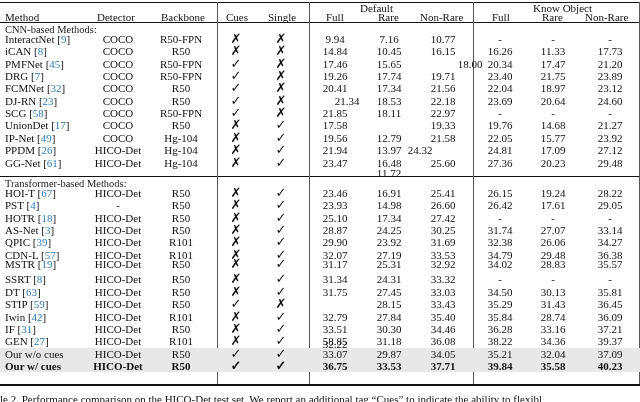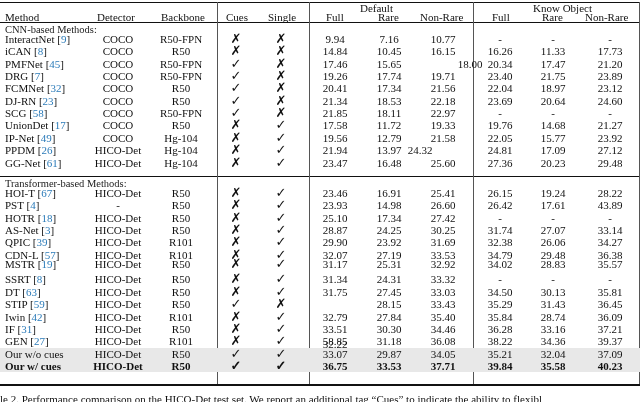--- a/index.html
+++ b/index.html
@@ -118,21 +118,21 @@
     <span class="cell c" style="left:500px;">22.04</span>
     <span class="cell c" style="left:553px;">18.97</span>
     <span class="cell c" style="left:610px;">23.12</span>
   </div>
       <div class="row" style="top: 94.75px;">
     <span class="cell method"><span>DJ-RN</span><span> [<span class="cite">23</span>]</span></span>
     <span class="cell c" style="left:118px;">COCO</span>
     <span class="cell c" style="left:181px;">R50</span>
     <span class="cell c mark" style="left:236px;">✓</span>
     <span class="cell c mark" style="left:281px;">✗</span>
-    <span class="cell c" style="left:335px;">21.34</span>
+    <span class="cell c" style="left:347px;">21.34</span>
     <span class="cell c" style="left:389px;">18.53</span>
     <span class="cell c" style="left:443px;">22.18</span>
     <span class="cell c" style="left:500px;">23.69</span>
     <span class="cell c" style="left:553px;">20.64</span>
     <span class="cell c" style="left:610px;">24.60</span>
   </div>
       <div class="row" style="top: 107.1px;">
     <span class="cell method"><span>SCG</span><span> [<span class="cite">58</span>]</span></span>
     <span class="cell c" style="left:118px;">COCO</span>
     <span class="cell c" style="left:181px;">R50-FPN</span>
@@ -145,21 +145,21 @@
     <span class="cell c" style="left:553px;">-</span>
     <span class="cell c" style="left:610px;">-</span>
   </div>
       <div class="row" style="top: 119.45px;">
     <span class="cell method"><span>UnionDet</span><span> [<span class="cite">17</span>]</span></span>
     <span class="cell c" style="left:118px;">COCO</span>
     <span class="cell c" style="left:181px;">R50</span>
     <span class="cell c mark" style="left:236px;">✗</span>
     <span class="cell c mark" style="left:281px;">✓</span>
     <span class="cell c" style="left:335px;">17.58</span>
-    <span class="cell c" style="left:389px;">11.72</span>
+    <span class="cell c" style="left:389px;margin-top:48px;">11.72</span>
     <span class="cell c" style="left:443px;">19.33</span>
     <span class="cell c" style="left:500px;">19.76</span>
     <span class="cell c" style="left:553px;">14.68</span>
     <span class="cell c" style="left:610px;">21.27</span>
   </div>
       <div class="row" style="top: 131.8px;">
     <span class="cell method"><span>IP-Net</span><span> [<span class="cite">49</span>]</span></span>
     <span class="cell c" style="left:118px;">COCO</span>
     <span class="cell c" style="left:181px;">Hg-104</span>
     <span class="cell c mark" style="left:236px;">✗</span>
@@ -216,21 +216,21 @@
     <span class="cell method"><span>PST</span><span> [<span class="cite">4</span>]</span></span>
     <span class="cell c" style="left:118px;">-</span>
     <span class="cell c" style="left:181px;">R50</span>
     <span class="cell c mark" style="left:236px;">✗</span>
     <span class="cell c mark" style="left:281px;">✓</span>
     <span class="cell c" style="left:335px;">23.93</span>
     <span class="cell c" style="left:389px;">14.98</span>
     <span class="cell c" style="left:443px;">26.60</span>
     <span class="cell c" style="left:500px;">26.42</span>
     <span class="cell c" style="left:553px;">17.61</span>
-    <span class="cell c" style="left:610px;">43.89</span>
+    <span class="cell c" style="left:610px;">29.05</span>
   </div>
       <div class="row" style="top: 211.7px;">
     <span class="cell method"><span>HOTR</span><span> [<span class="cite">18</span>]</span></span>
     <span class="cell c" style="left:118px;">HICO-Det</span>
     <span class="cell c" style="left:181px;">R50</span>
     <span class="cell c mark" style="left:236px;">✗</span>
     <span class="cell c mark" style="left:281px;">✓</span>
     <span class="cell c" style="left:335px;">25.10</span>
     <span class="cell c" style="left:389px;">17.34</span>
     <span class="cell c" style="left:443px;">27.42</span>

